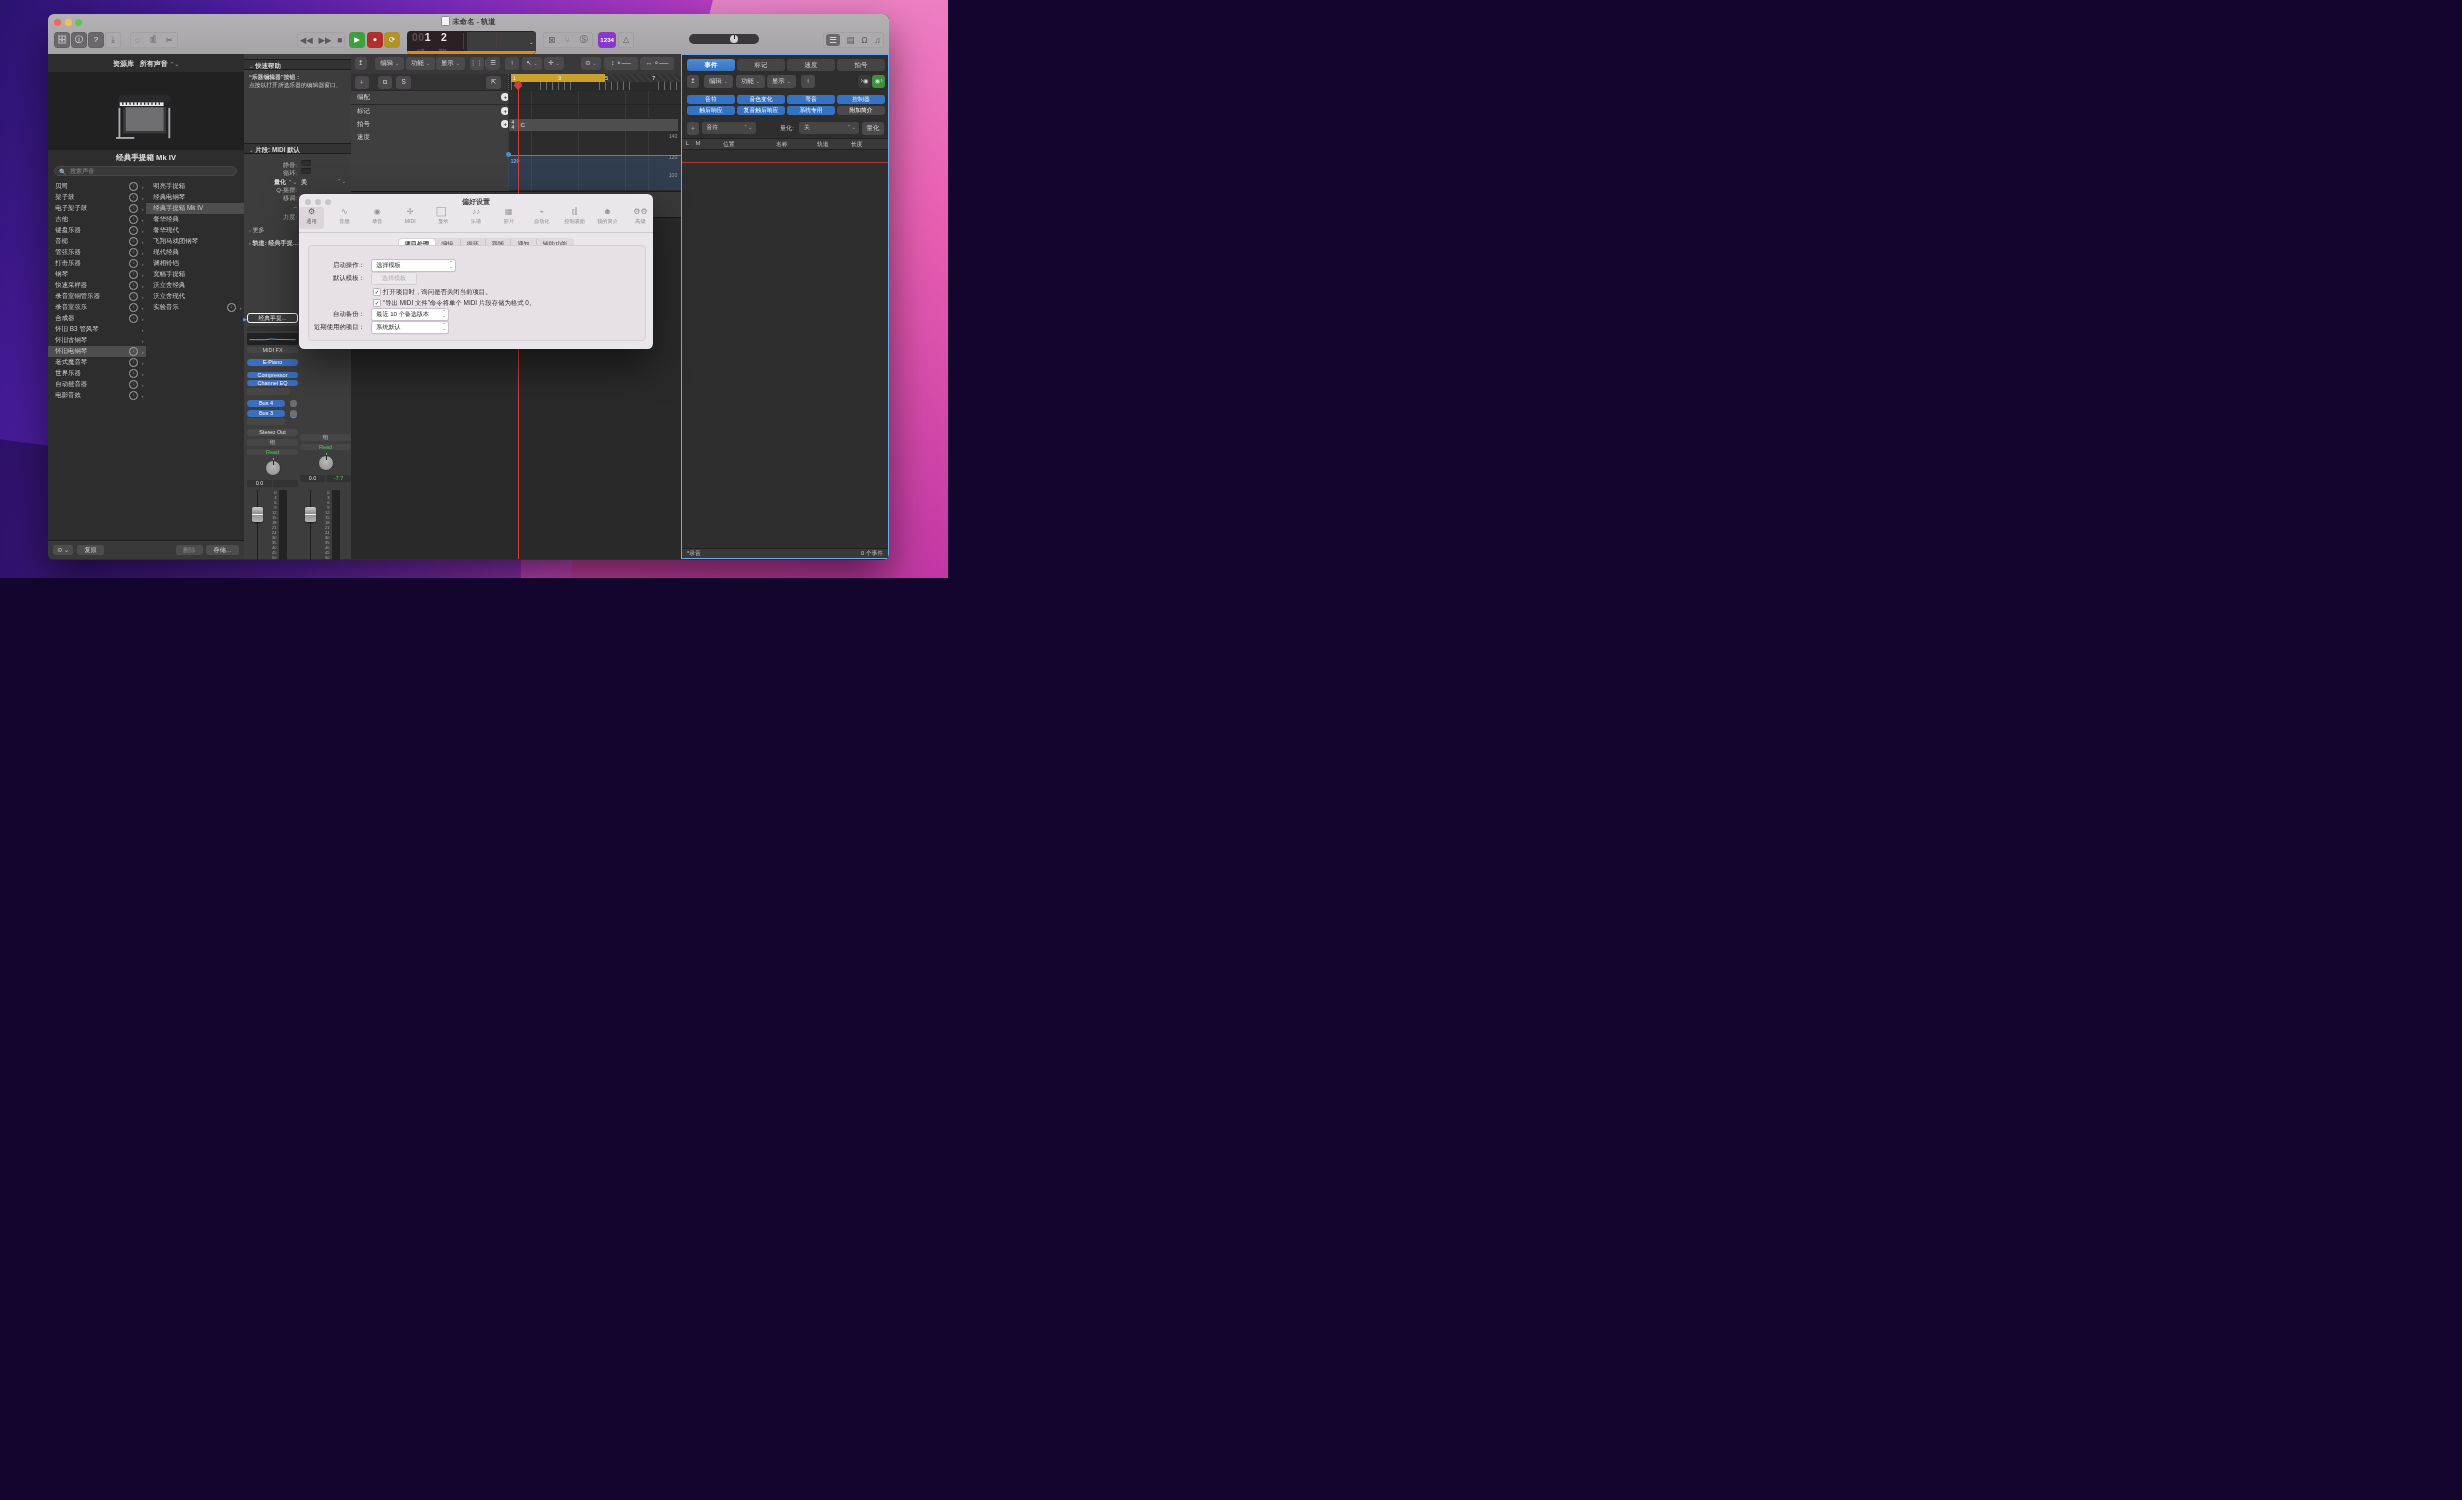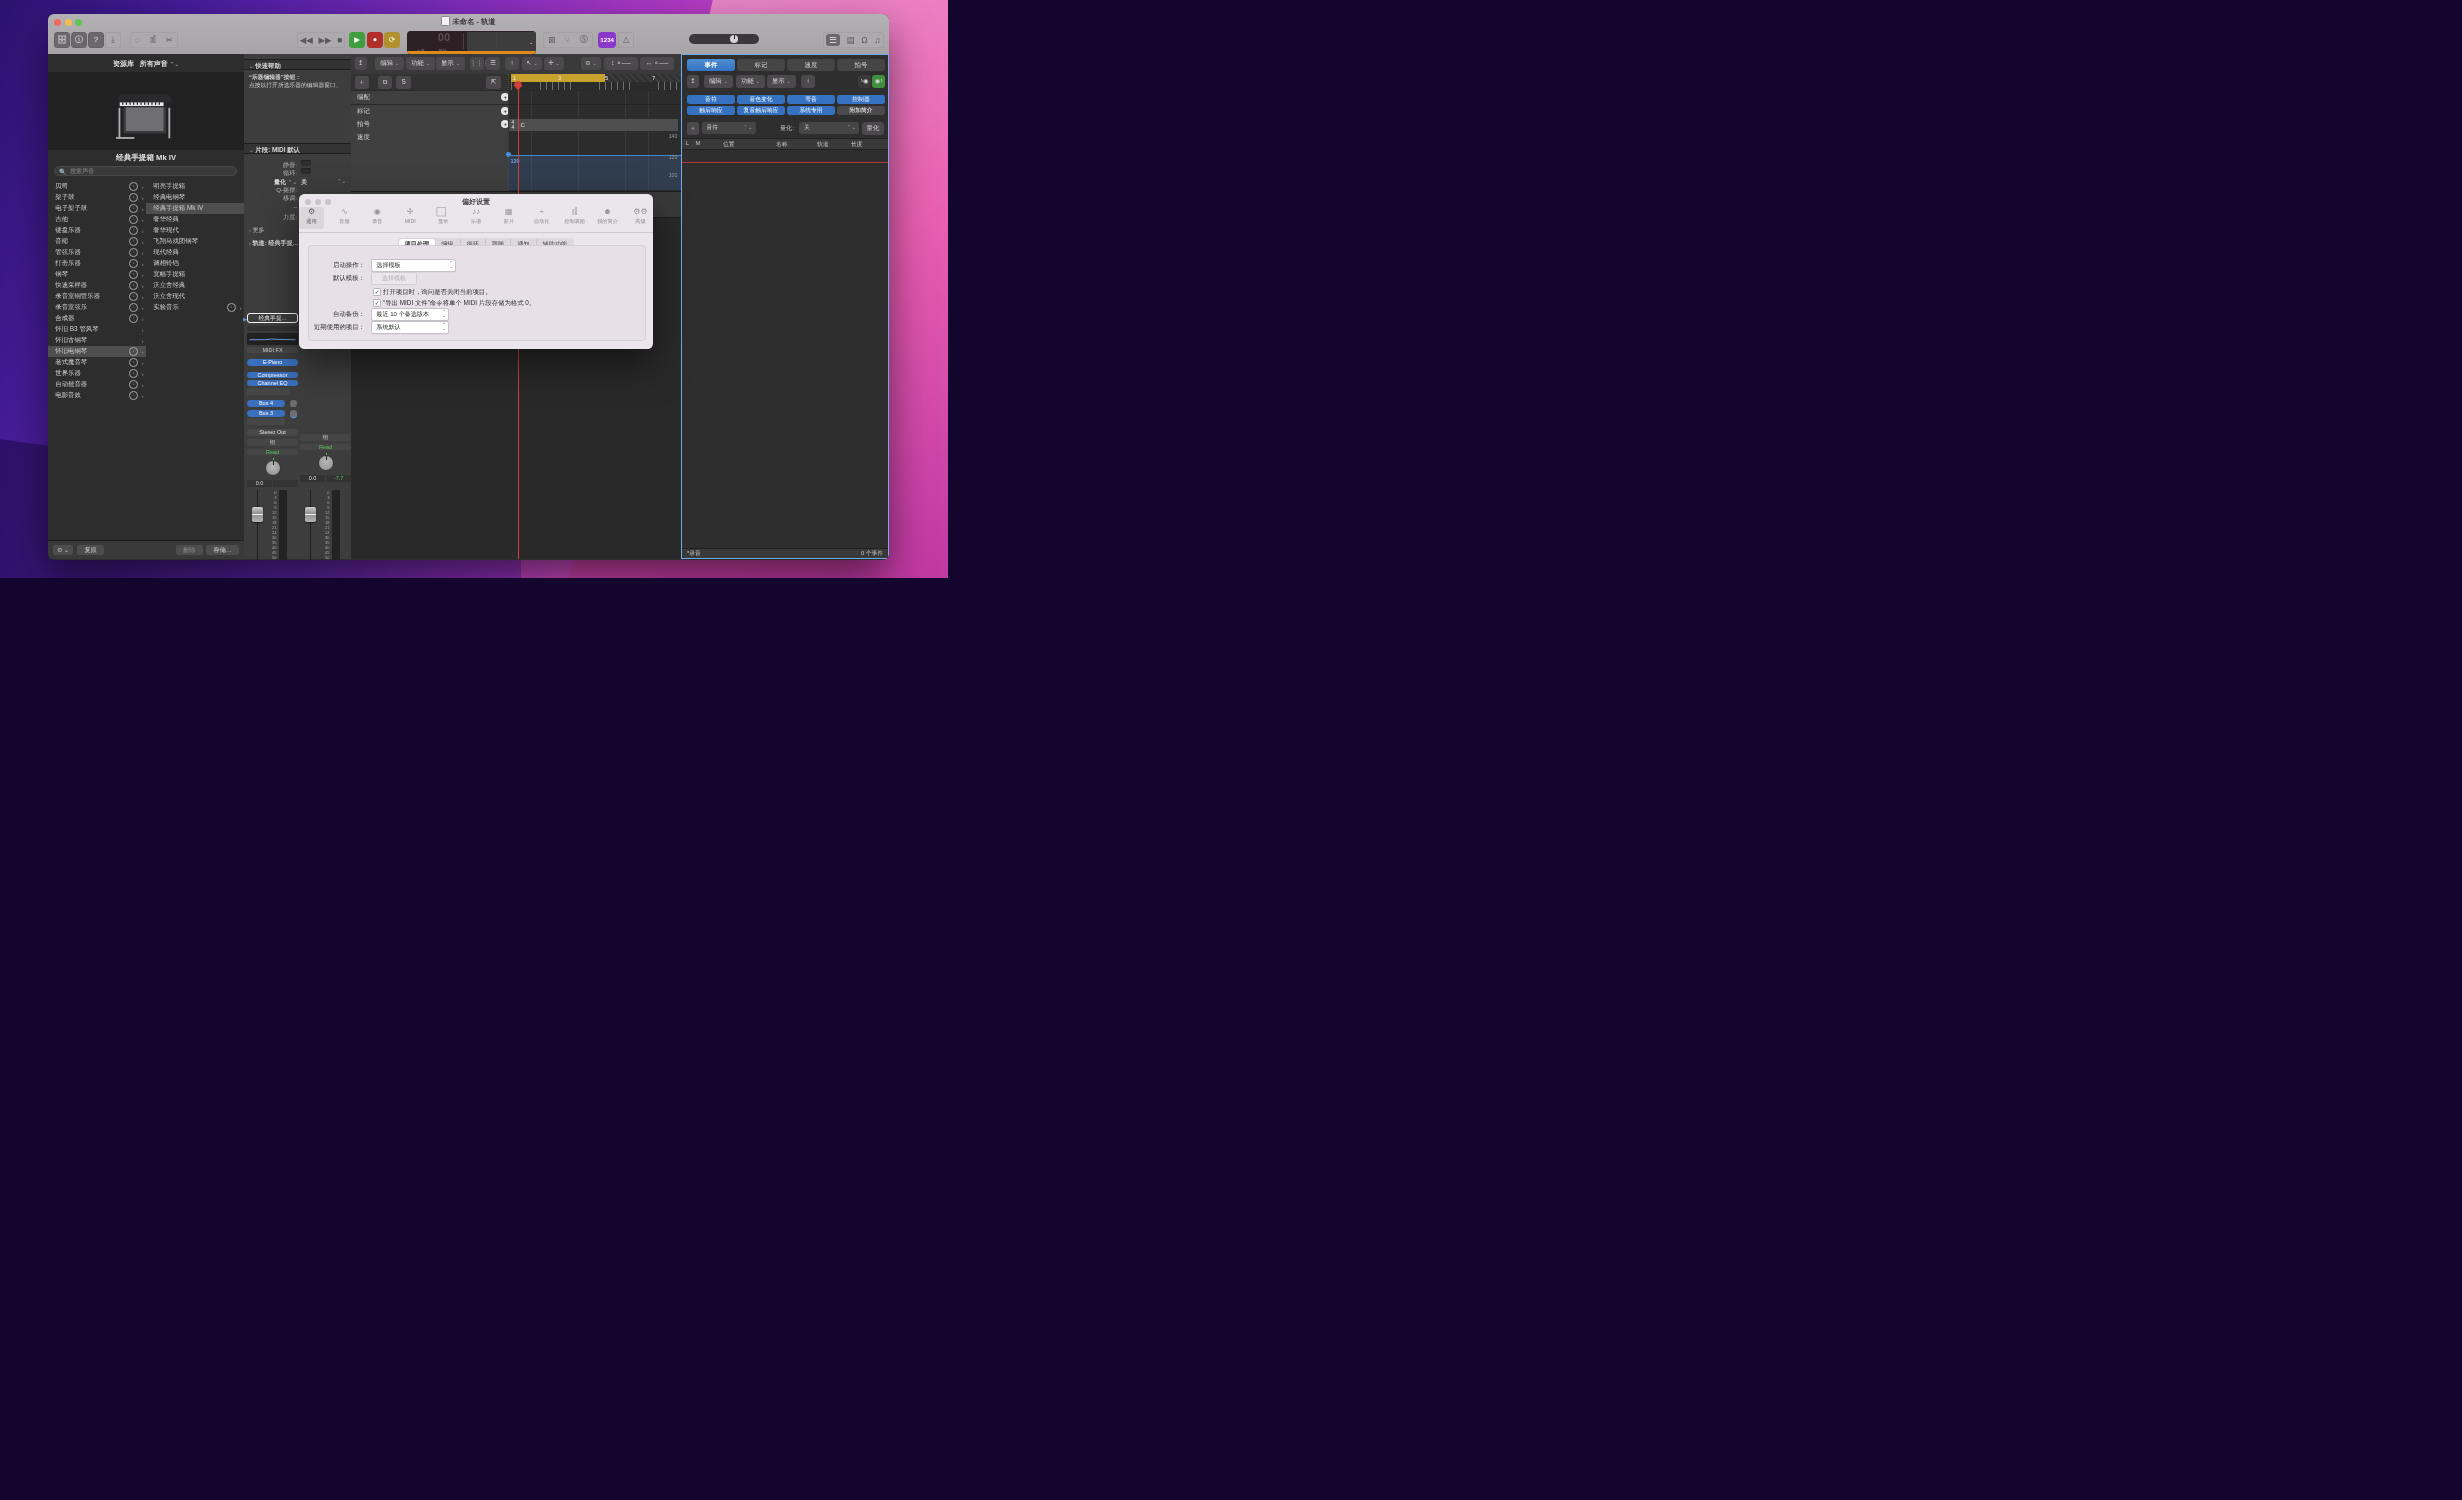--- a/index.html
+++ b/index.html
@@ -26,21 +26,21 @@
   .tbtn.lite{background:#adaaad;}
   .ticon{display:inline-block;color:#f2f0f2;font-size:8px;line-height:16px;text-align:center;}
   .tgroup{position:absolute;top:17.7px;height:16px;border-radius:3.7px;background:#adaaad;box-shadow:inset 0 0 0 0.6px rgba(0,0,0,.10);display:flex;align-items:center;justify-content:space-around;}
   .tg-ic{color:#5a585a;font-size:8.5px;}
   .playbtn{position:absolute;top:17.7px;width:16px;height:16px;border-radius:3.7px;}
   
   .lcd{position:absolute;left:359px;top:16.5px;width:129px;height:23px;background:#2b2023;border-radius:3.7px;overflow:hidden;color:#efe6e6;}
   .lcd .strip{position:absolute;left:0;bottom:0;width:100%;height:2.4px;background:#e2891c;}
   .lcd .sec{position:absolute;top:0;height:21px;}
   .lcd .div{position:absolute;top:2.4px;width:0.6px;height:16px;background:#4a3e40;}
-  .lcd .big{font-size:10.4px;font-weight:bold;letter-spacing:0.6px;margin-left:26px;}
+  .lcd .big{font-size:10.4px;font-weight:bold;letter-spacing:0.6px;}
   .lcd .dim{color:#5c5052;}
   .lcd .lbl{font-size:4px;color:#8d8183;}
   .lcd .mid{font-size:6.7px;font-weight:bold;}
   .purple1234{position:absolute;top:17.7px;width:18.3px;height:16px;border-radius:3.7px;background:#8a38c9;color:#fff;font-size:6.1px;font-weight:bold;text-align:center;line-height:16px;}
   .vslider{position:absolute;top:20px;left:641px;width:70px;height:10.4px;background:#3a383a;border-radius:5.5px;}
   .vslider .knob{position:absolute;top:1.2px;left:41px;width:8px;height:8px;border-radius:50%;background:#d6d4d6;}
 
   
   .panel{position:absolute;color:#c9c8c9;font-size:6.7px;}
   .hdrbar{background:#343334;border-top:0.6px solid #1e1d1e;border-bottom:0.6px solid #1e1d1e;color:#d6d5d6;font-weight:bold;}

